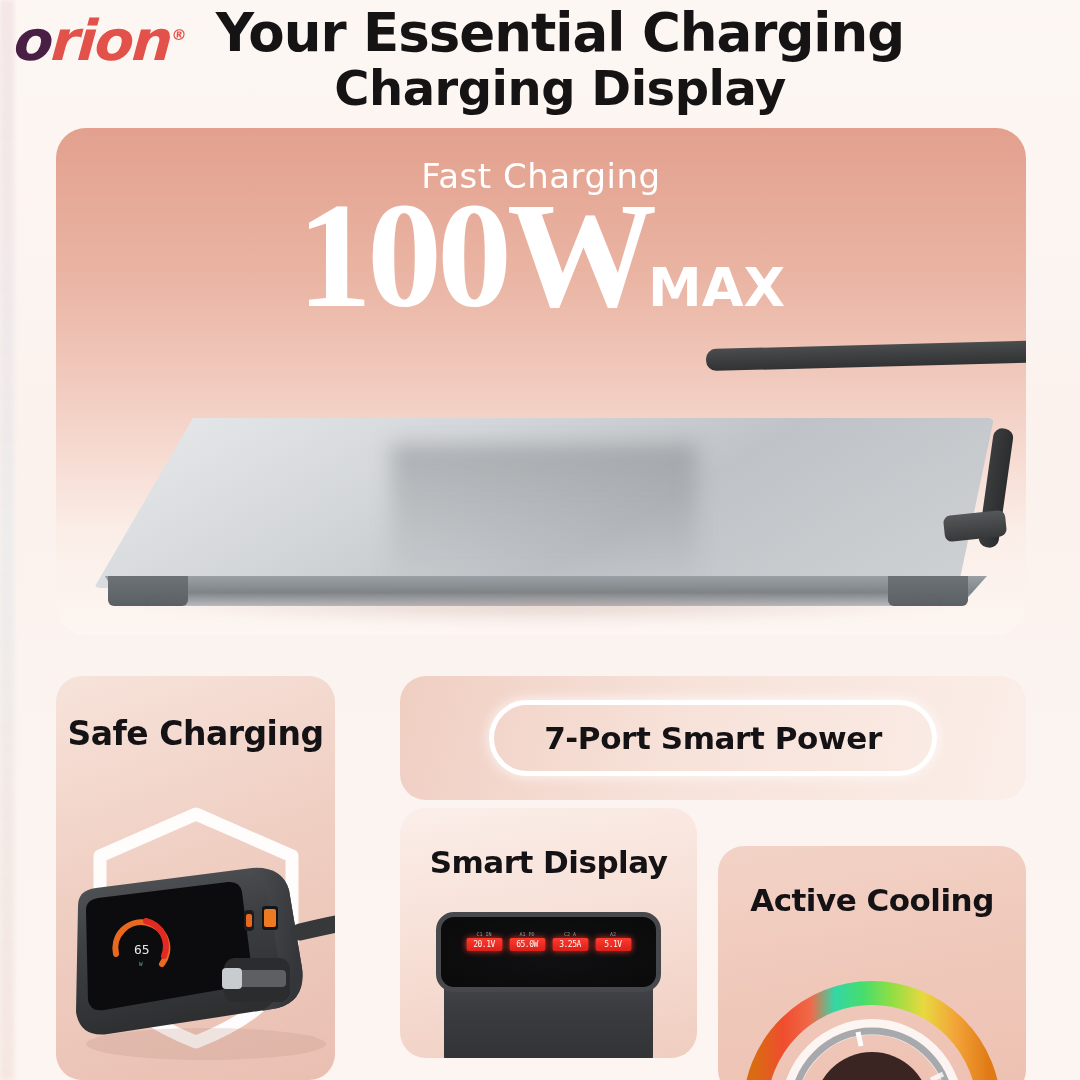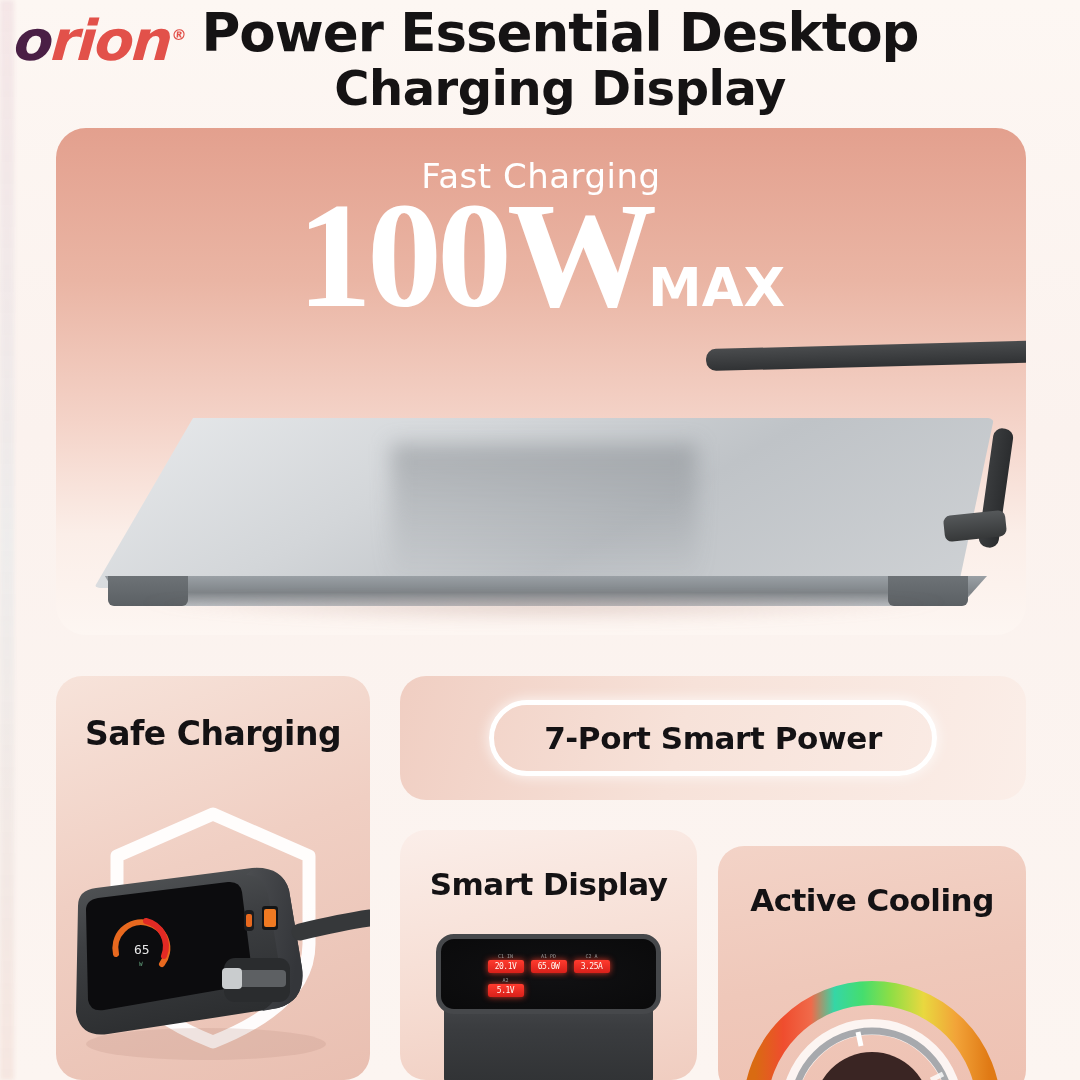--- a/index.html
+++ b/index.html
@@ -165,21 +165,21 @@
   .plug-c {
     position:absolute; left:888px; top:385px; width:62px; height:26px;
     background:linear-gradient(180deg,#55585a,#363839);
     border-radius:7px; transform:rotate(-6deg);
   }
 
   
   .card { position:absolute; border-radius:26px; overflow:hidden; }
 
   .card-safe {
-    left:56px; top:676px; width:314px; height:404px;
+    left:56px; top:676px; width:279px; height:404px;
     background:linear-gradient(160deg,#f7e3da 0%,#f0cfc3 45%,#e9bfb1 100%);
     padding-left:47px;
   }
   .card-safe .title {
     position:absolute; top:38px; left:0; width:100%; text-align:center;
     font-family:"DejaVu Sans", sans-serif; font-weight:bold;
     font-size:33px; color:#141214; letter-spacing:-.5px;
   }
   .shield {
     position:absolute; left:50%; top:128px; transform:translateX(-50%);
@@ -196,21 +196,21 @@
     border:5px solid #ffffff;
     display:flex; align-items:center; justify-content:center;
     box-shadow:0 0 14px rgba(255,255,255,.85);
   }
   .pill span {
     font-family:"DejaVu Sans", sans-serif; font-weight:bold;
     font-size:31px; color:#141214; letter-spacing:-.4px;
   }
 
   .card-display {
-    left:400px; top:830px; width:297px; height:250px;
+    left:400px; top:808px; width:297px; height:250px;
     background:linear-gradient(170deg,#fbeee9 0%,#f6ddd3 55%,#f0cdc0 100%);
   }
   .card-display .title {
     position:absolute; top:36px; left:0; width:100%; text-align:center;
     font-family:"DejaVu Sans", sans-serif; font-weight:bold;
     font-size:31px; color:#141214; letter-spacing:-.5px;
   }
   .charger-front {
     position:absolute; left:36px; top:104px; width:225px; height:150px;
   }
@@ -220,21 +220,21 @@
     border-radius:16px 16px 10px 10px;
   }
   .charger-front .fscreen {
     position:absolute; left:0; top:0; width:225px; height:80px;
     background:radial-gradient(ellipse at 50% 50%,#111113,#0a0a0b);
     border-radius:18px;
     border:5px solid #46484b;
   }
   .led-grid {
     position:absolute; left:50%; top:14px; transform:translateX(-50%);
-    display:grid; grid-template-columns:repeat(3,1fr); gap:4px 7px;
+    display:grid; grid-template-columns:repeat(4,1fr); gap:4px 7px;
   }
   .led-cell { width:36px; }
   .led-cell .lbl {
     font-family:"DejaVu Sans Mono", monospace; font-size:5px;
     color:#9a9a9a; text-align:center; line-height:6px;
   }
   .led-cell .val {
     margin-top:1px; height:13px; border-radius:2px;
     background:linear-gradient(180deg,#ff3b2e,#d8201a);
     box-shadow:0 0 6px rgba(255,60,40,.85);
@@ -256,21 +256,21 @@
 </style>
 </head>
 <body>
 
 <div class="page">
 
   <div class="header">
     <div class="logo"><span class="o1">o</span><span class="rest">rion</span><span class="reg">®</span></div>
 
     <div class="headline">
-      <span class="l1">Power Essential Desktop</span>
+      <span class="l1">Your Essential Charging</span>
       <span class="l2">Charging Display</span>
     </div>
   </div>
 
   <div class="hero">
 
     <div class="hero-sub">Fast Charging</div>
 
     <div class="hero-big">
       <span class="num">100W</span><span class="max">MAX</span>

